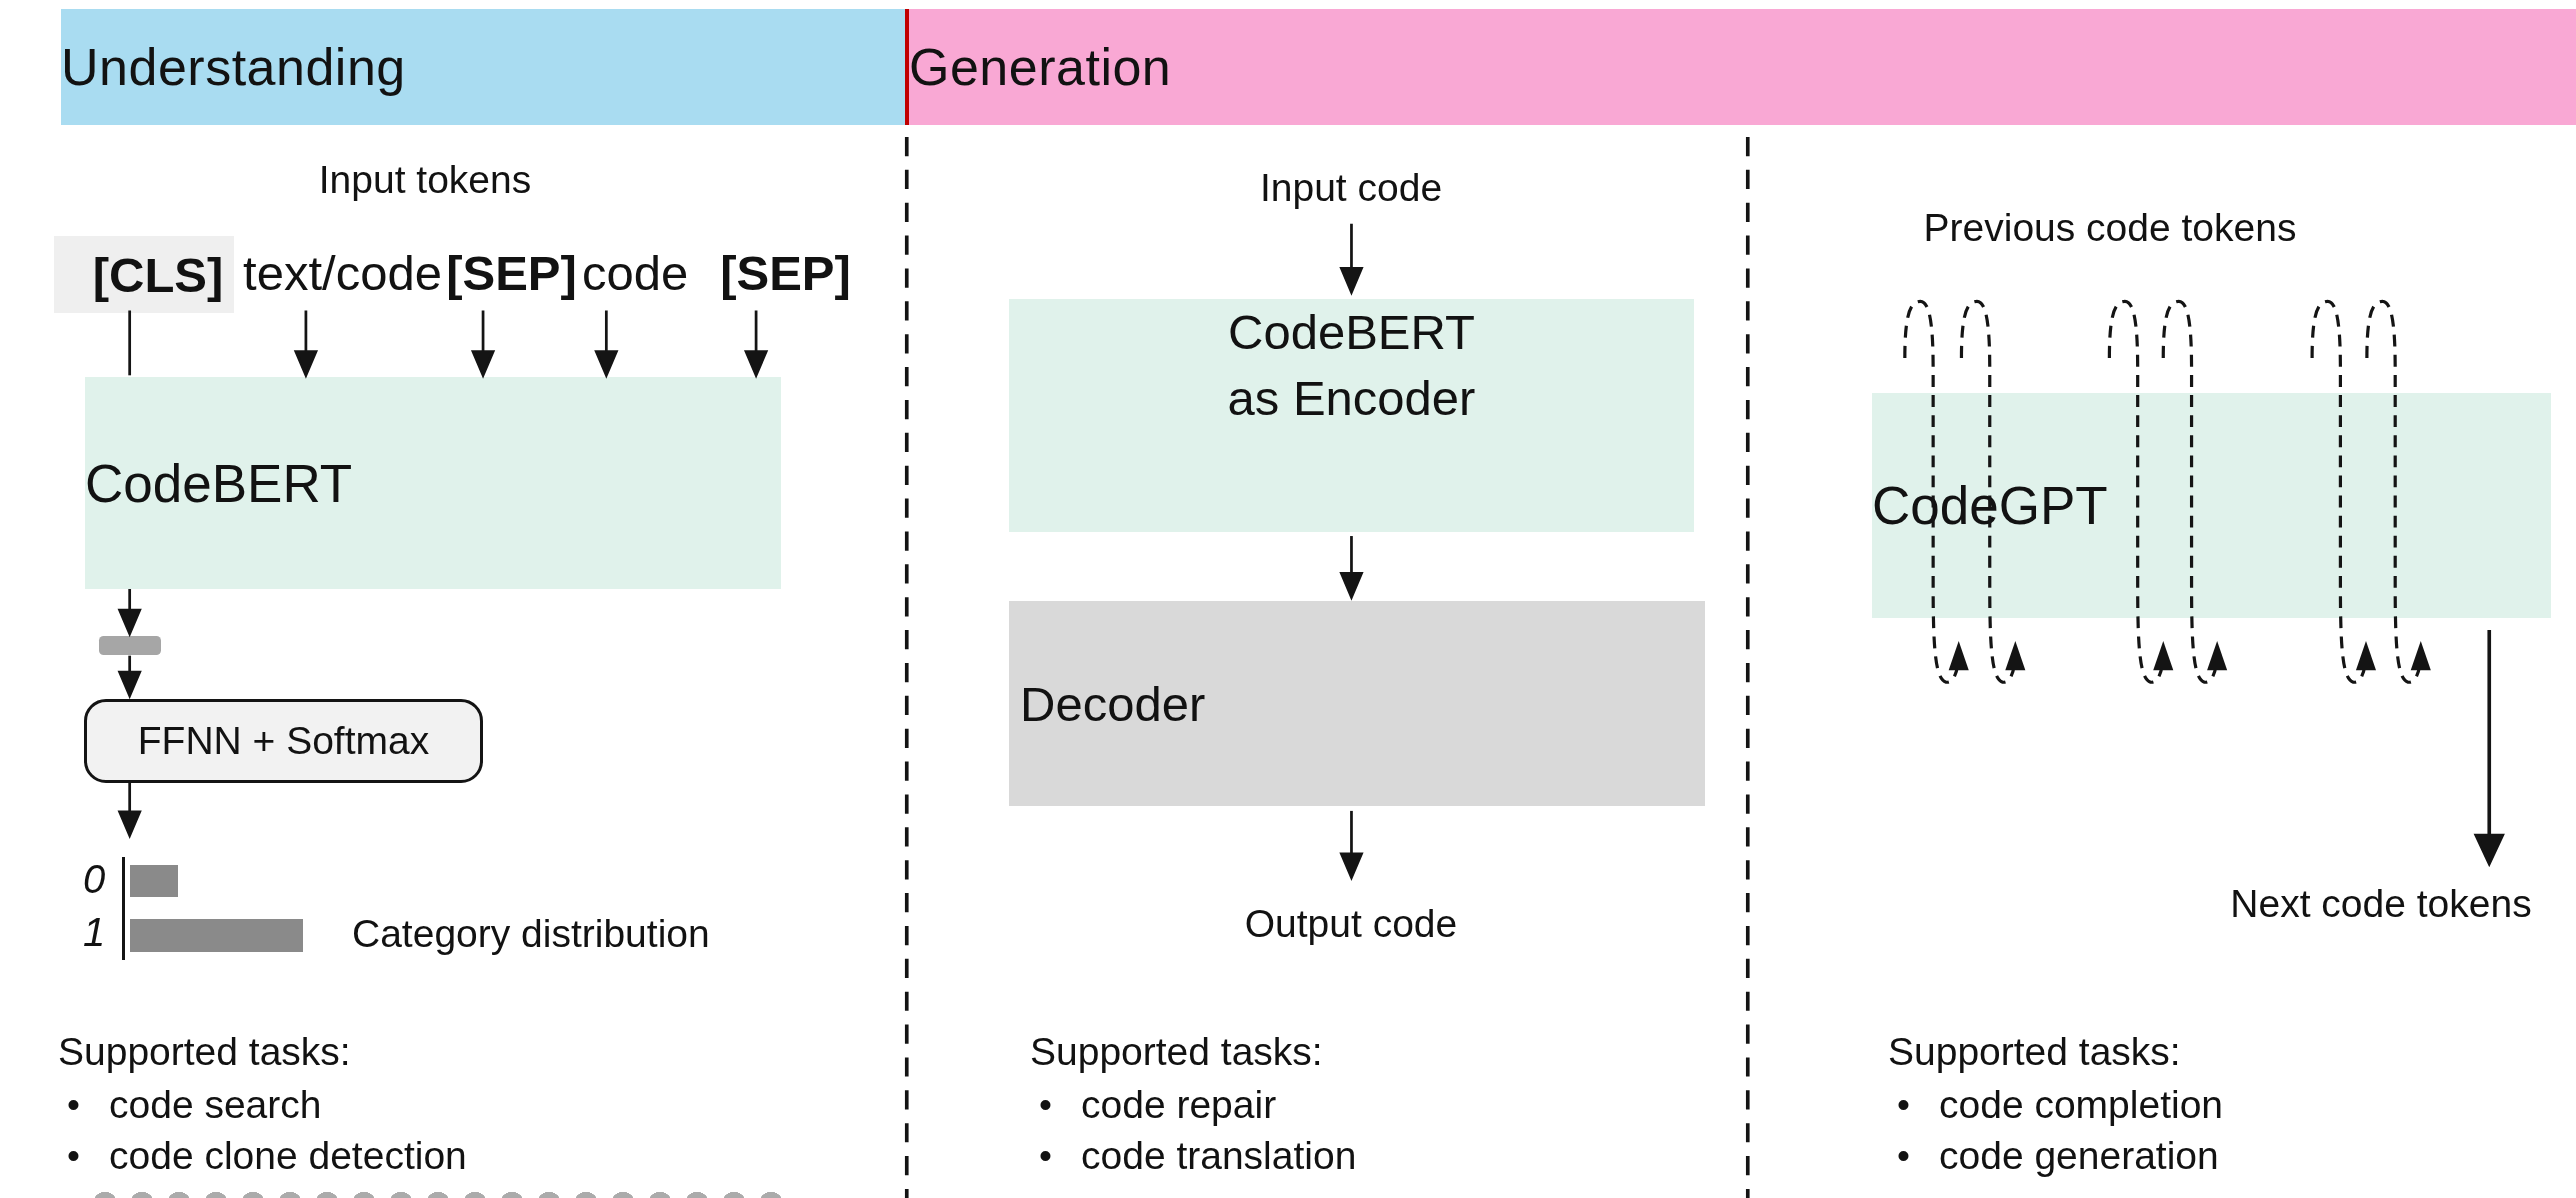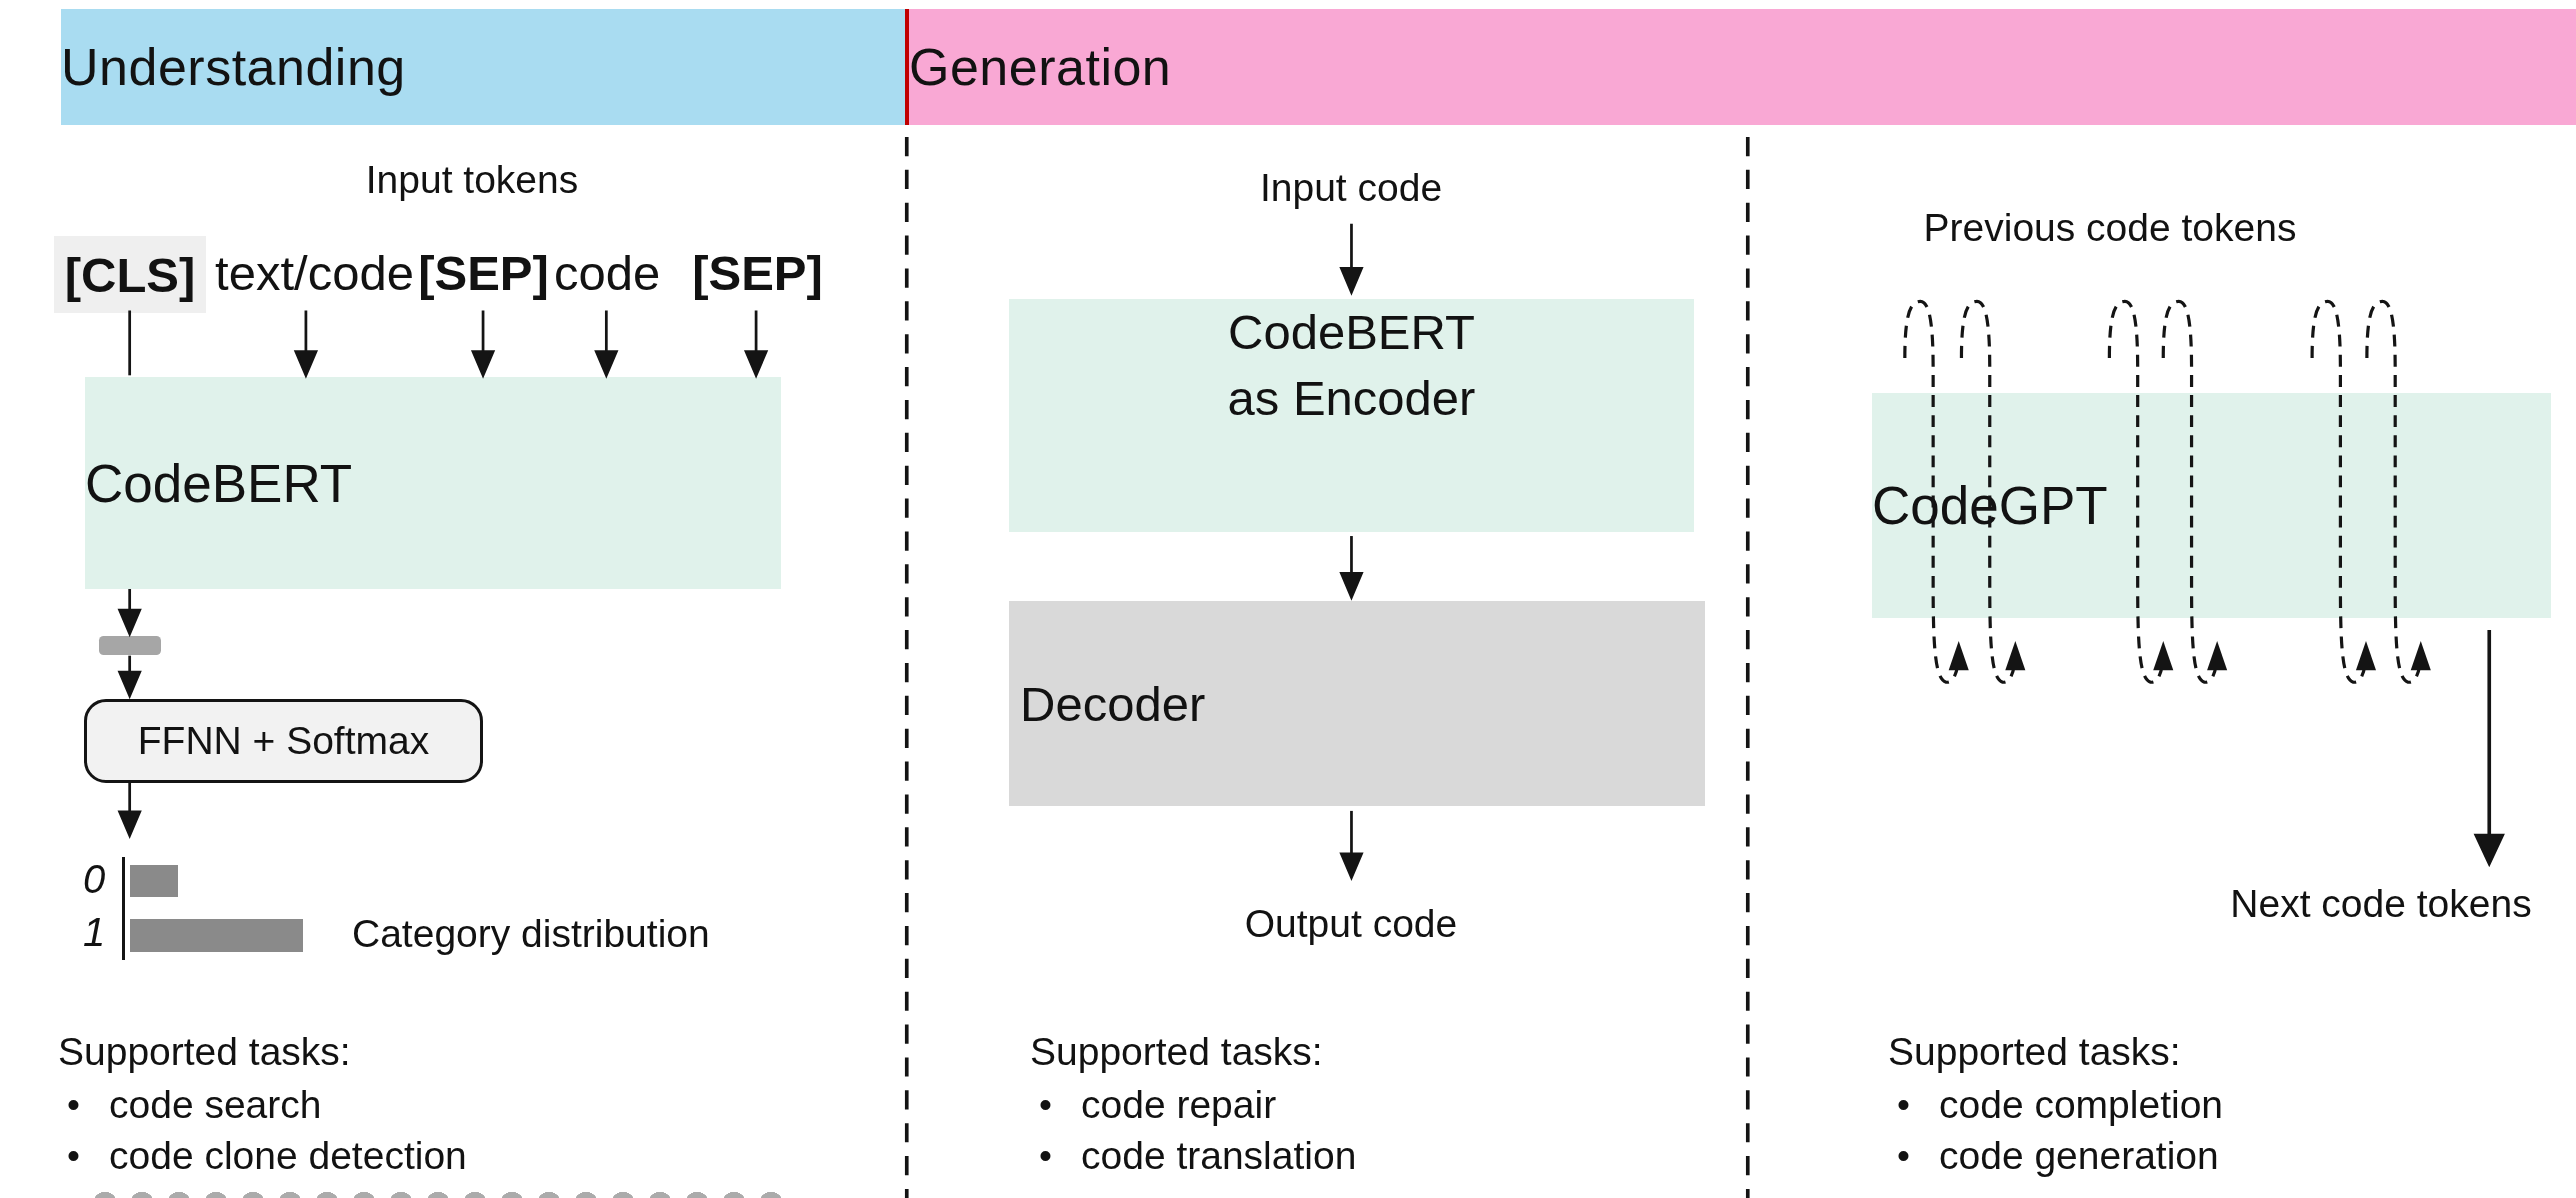--- a/index.html
+++ b/index.html
@@ -18,21 +18,21 @@
   .llbl{position:absolute;transform:translate(0,-50%);font-size:39px;white-space:nowrap;}
   
   .mbox{position:absolute;display:flex;align-items:center;text-align:center;}
   .box-codebert{left:85px;top:377px;width:696px;height:212px;background:#e0f2eb;font-size:53px;}
   .box-encoder{left:1009px;top:299px;width:685px;height:233px;background:#e0f2eb;font-size:49px;
                flex-direction:column;line-height:66px;}
   .box-decoder{left:1009px;top:601px;width:685px;height:205px;background:#d9d9d9;font-size:49px;padding-left:11px;}
   .box-codegpt{left:1872px;top:393px;width:679px;height:225px;background:#e0f2eb;font-size:53px;}
   
   .tok{position:absolute;top:245px;height:55px;display:flex;align-items:center;justify-content:center;
-       font-size:49px;white-space:nowrap;}
+       font-size:49px;white-space:nowrap;padding-left:28px;}
   .tok-b{font-weight:bold;}
   .tok-cls{left:54px;top:236px;width:152px;height:77px;background:#efefef;font-weight:bold;}
   
   .chip{position:absolute;left:99px;top:636px;width:62px;height:19px;border-radius:4.6px;background:#a6a6a6;}
   .ffnn{position:absolute;left:84px;top:699px;width:399px;height:84px;background:#f2f2f2;
         border:3.7px solid #141414;border-radius:22px;display:flex;align-items:center;justify-content:center;
         font-size:39px;box-sizing:border-box;}
   
   .axis{position:absolute;left:122px;top:857px;width:2.7px;height:103px;background:#141414;}
   .dist-bar{position:absolute;left:130px;background:#8a8a8a;}
@@ -56,21 +56,21 @@
 <div class="canvas">
 
   <div class="hdr hdr-u">
     <span>Understanding</span>
   </div>
   <div class="redline"></div>
   <div class="hdr hdr-g">
     <span>Generation</span>
   </div>
 
-  <div class="clbl" style="left:425px;top:180px;margin-left:47px;">Input tokens</div>
+  <div class="clbl" style="left:425px;top:180px;">Input tokens</div>
 
   <div class="tok tok-cls">[CLS]</div>
   <div class="tok" style="left:216px;width:197px;">text/code</div>
   <div class="tok tok-b" style="left:428px;width:111px;">[SEP]</div>
   <div class="tok" style="left:557px;width:100px;">code</div>
   <div class="tok tok-b" style="left:702px;width:111px;">[SEP]</div>
 
   <div class="mbox box-codebert">
     <span>CodeBERT</span>
   </div>

